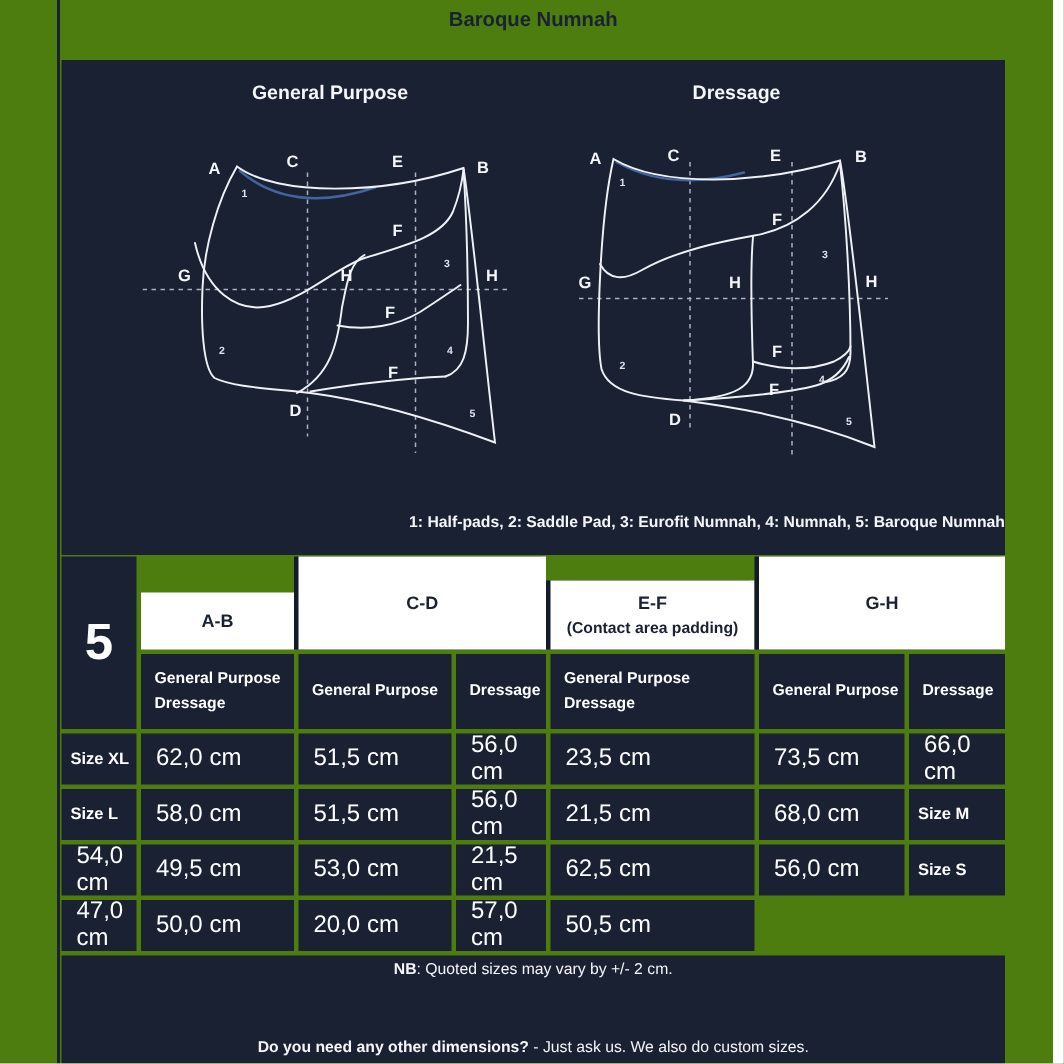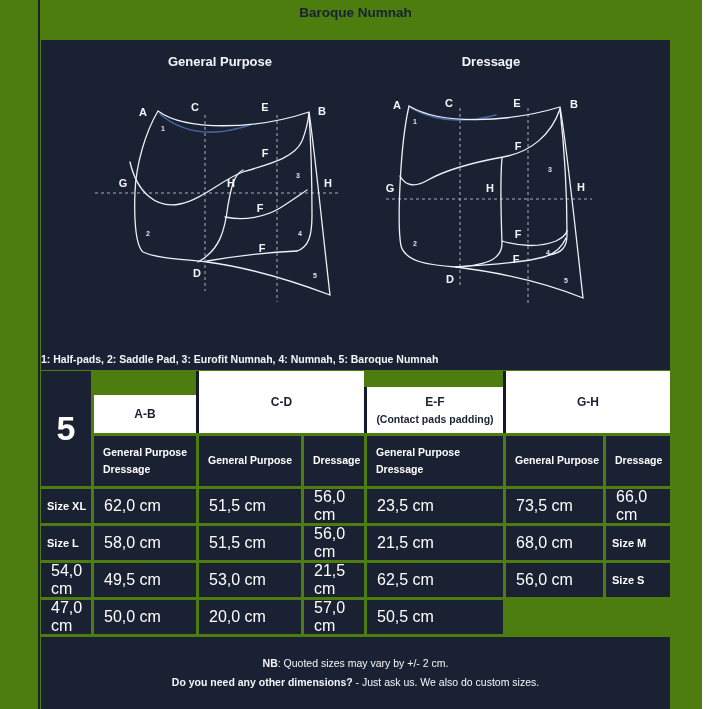--- a/index.html
+++ b/index.html
@@ -8,22 +8,22 @@
   #left-rule{position:absolute;left:38px;top:0;width:2px;height:709px;background:#1a2133;}
   #page-title{position:absolute;left:41px;top:5px;width:629px;text-align:center;
     font-size:13.5px;font-weight:bold;color:#1a2133;}
   
   #diagram-panel{position:absolute;left:41px;top:40px;width:629px;height:330px;background:#1a2133;}
   .diag-title{position:absolute;top:14px;text-align:center;color:#f5f6fa;font-size:13px;font-weight:bold;}
   #gp-title{left:54px;width:250px;}
   #dr-title{left:345px;width:210px;}
   #gp-svg{position:absolute;left:54px;top:55px;}
   #dr-svg{position:absolute;left:345px;top:55px;}
-  #diagram-caption{position:absolute;left:0;top:302px;width:100%;text-align:left;
-    color:#f5f6fa;font-size:10.5px;font-weight:bold;margin-top:11px;}
+  #diagram-caption{position:absolute;left:0;top:302px;width:100%;text-align:right;
+    color:#f5f6fa;font-size:10.5px;font-weight:bold;}
   .outline{fill:none;stroke:#eef1f6;stroke-width:1.3;stroke-linecap:round;}
   .dash{stroke:#a9b1c2;stroke-width:1;stroke-dasharray:3,3;fill:none;}
   .accent{fill:none;stroke:#44639f;stroke-width:1.6;stroke-linecap:round;}
   .pt{fill:#f5f6fa;font-size:11px;font-weight:bold;text-anchor:middle;}
   .num{fill:#dfe3ec;font-size:7px;font-weight:bold;text-anchor:middle;}
   
   #size-table{position:absolute;left:41px;top:371px;width:629px;display:grid;
     grid-template-columns:50px 102px 102px 60px 136px 97px 64px;
     grid-template-rows:62px 50px 34px 34px 34px 34px;gap:3px;}
   #size-table div{box-sizing:border-box;}
@@ -41,21 +41,21 @@
     display:flex;flex-direction:column;justify-content:center;padding-left:9px;line-height:1.65;grid-row:2;}
   .h2-1{grid-column:2;} .h2-2{grid-column:3;} .h2-3{grid-column:4;}
   .h2-4{grid-column:5;} .h2-5{grid-column:6;} .h2-6{grid-column:7;}
   .td-size{background:#1a2133;color:#fff;font-size:11px;font-weight:bold;
     display:flex;align-items:center;padding-left:6px;}
   .td-val{background:#1a2133;color:#fff;font-size:16px;
     display:flex;align-items:center;padding-left:10px;}
   
   #footer-note{position:absolute;left:41px;top:637px;width:629px;height:72px;background:#1a2133;
     color:#f5f6fa;font-size:10.5px;display:flex;flex-direction:column;
-    align-items:center;justify-content:center;line-height:19px;}
+    align-items:center;line-height:19px;gap:33px;}
   #footer-note b{font-weight:bold;}
 </style>
 </head>
 <body>
 
 <div id="page">
 
   <div id="left-rule"></div>
 
   <div id="page-title">Baroque Numnah</div>
@@ -129,21 +129,21 @@
     <div class="corner">5</div>
 
     <div class="th-group g-ab">
       <span>A-B</span>
     </div>
     <div class="th-group g-cd">
       <span>C-D</span>
     </div>
     <div class="th-group g-ef">
       <span>E-F</span>
-      <span class="sub">(Contact pads padding)</span>
+      <span class="sub">(Contact area padding)</span>
     </div>
     <div class="th-group g-gh">
       <span>G-H</span>
     </div>
 
     <div class="th-sub h2-1">
       <span>General Purpose</span>
       <span>Dressage</span>
     </div>
     <div class="th-sub h2-2">

